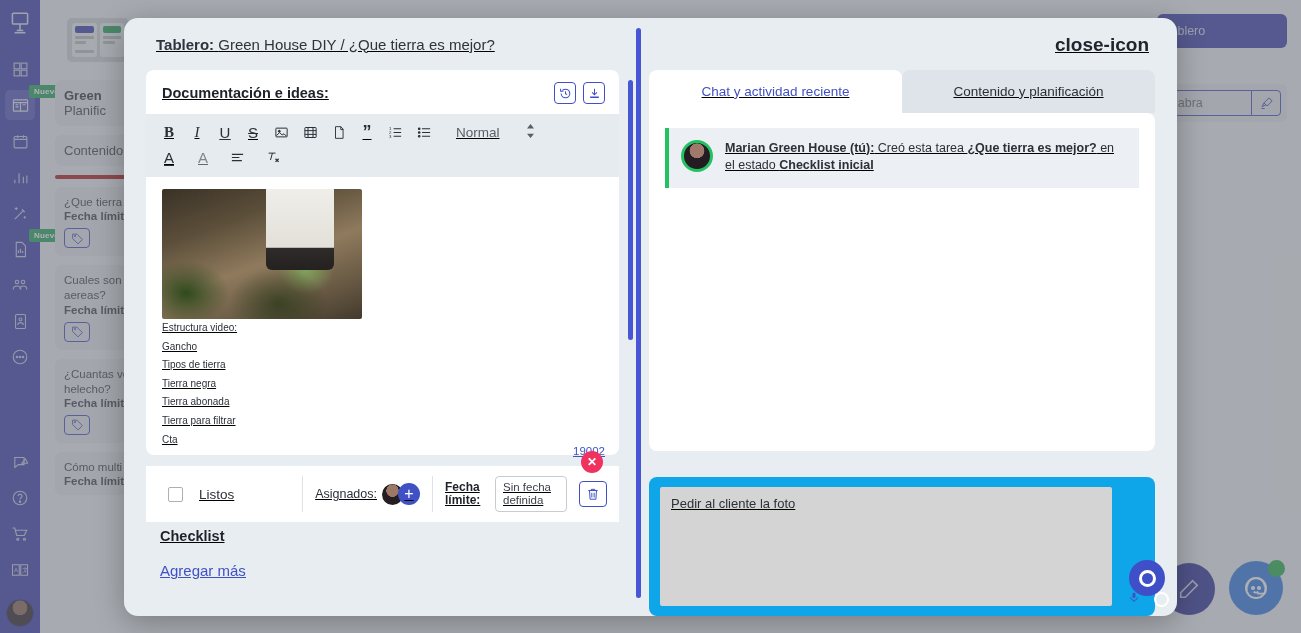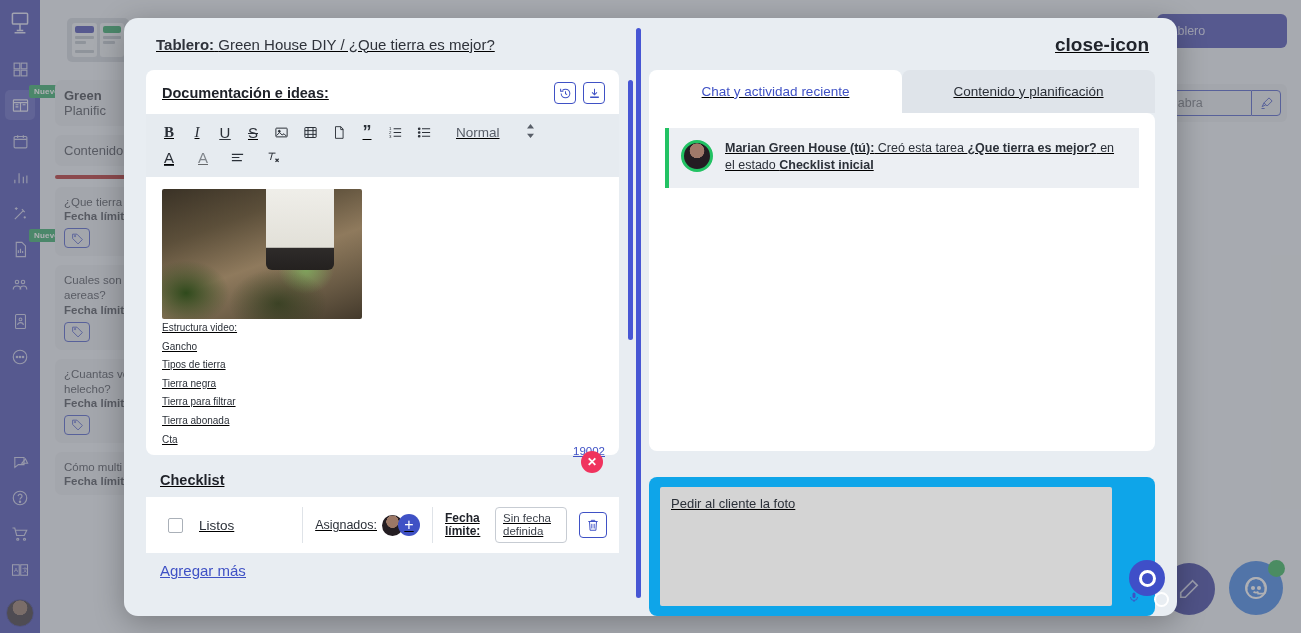--- a/index.html
+++ b/index.html
@@ -555,48 +555,48 @@
             </div>
           </div>
         </div>
 
         <div id="editor-area">
           <div id="doc-image" title="gardening-hands-planting-photo"></div>
           <div class="doc-line">Estructura video:</div>
           <div class="doc-line">Gancho</div>
           <div class="doc-line">Tipos de tierra</div>
           <div class="doc-line">Tierra negra</div>
+          <div class="doc-line">Tierra abonada</div>
           <div class="doc-line">Tierra para filtrar</div>
-          <div class="doc-line">Tierra abonada</div>
           <div class="doc-line">Cta</div>
           <div id="char-count">19002</div>
           <div id="err-badge">✕</div>
         </div>
         <div class="scrollbar" style="right:-14px;top:10px;height:260px;"></div>
       </div>
 
       <div id="checklist-card">
-        <div id="checklist-title">Checklist</div>
         <div id="checklist-row">
           <div id="cl-check"></div>
           <div id="cl-label">Listos</div>
           <div class="cl-div"></div>
           <div class="cl-small">Asignados:</div>
           <div id="cl-avatar"></div>
           <div id="cl-add">+</div>
           <div class="cl-div"></div>
           <div id="cl-fecha">Fecha límite:</div>
           <div id="cl-date-box">Sin fecha definida</div>
           <div id="cl-trash">
             <svg width="14" height="14" viewBox="0 0 24 24" fill="none" stroke="currentColor" stroke-width="1.7">
               <path d="M4 6h16M9 6V4h6v2M6 6l1 15h10l1-15"></path>
                 <path d="M10 10v8M14 10v8"></path>
               </svg>
           </div>
         </div>
+        <div id="checklist-title">Checklist</div>
         <div id="cl-more">Agregar más</div>
       </div>
       <div class="scrollbar" style="left:512px;top:10px;height:570px;"></div>
     </div>
 
     <div id="right-panel">
       <div id="tabs">
         <div class="tab active">Chat y actividad reciente</div>
         <div class="tab inactive">Contenido y planificación</div>
       </div>

